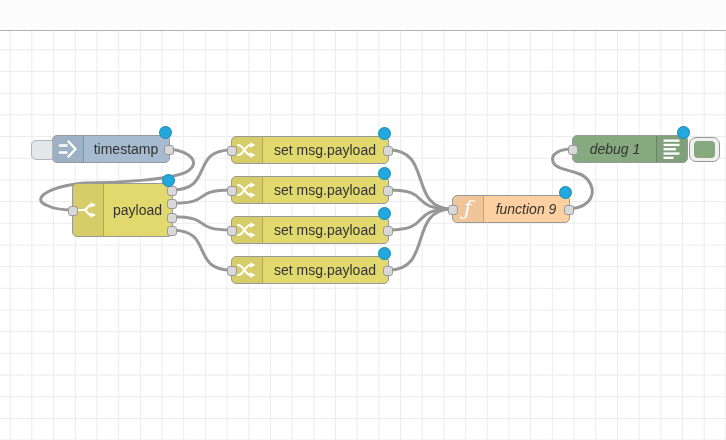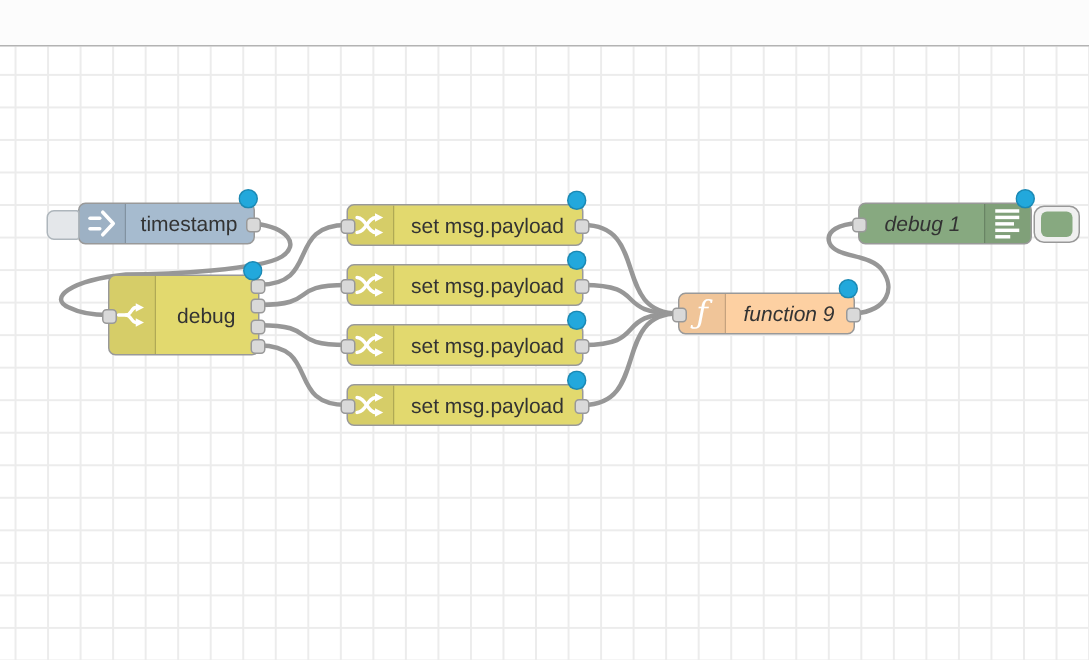--- a/index.html
+++ b/index.html
@@ -75,21 +75,21 @@
               <g stroke="#fff" stroke-width="2.2" fill="none" stroke-linecap="round">
                 <path d="M2 11 H7 C10.5 11 10.5 6 13.5 6"></path>
                 <path d="M7 11 C10.5 11 10.5 16 13.5 16"></path>
               </g>
               <g fill="#fff">
                 <path d="M13.5 3.2 L19 6 L13.5 8.8 z"></path>
                 <path d="M13.5 13.2 L19 16 L13.5 18.8 z"></path>
               </g>
             </svg>
           </div>
-          <span class="node-label pad-left">debug</span>
+          <span class="node-label pad-left">payload</span>
           <div class="port" style="left: -5px; top: 22px;"></div>
           <div class="port" style="right: -5px; top: 1.75px;"></div>
           <div class="port" style="right: -5px; top: 15.25px;"></div>
           <div class="port" style="right: -5px; top: 28.75px;"></div>
           <div class="port" style="right: -5px; top: 42.25px;"></div>
           <div class="changed-dot" style="left: 89px;"></div>
         </div>
         <div class="node" style="left: 231px; top: 136px; width: 158px; height: 28px; background: rgb(226, 217, 110);">
           <div class="icon-area left">
             <svg width="22" height="22" viewBox="0 0 22 22">

